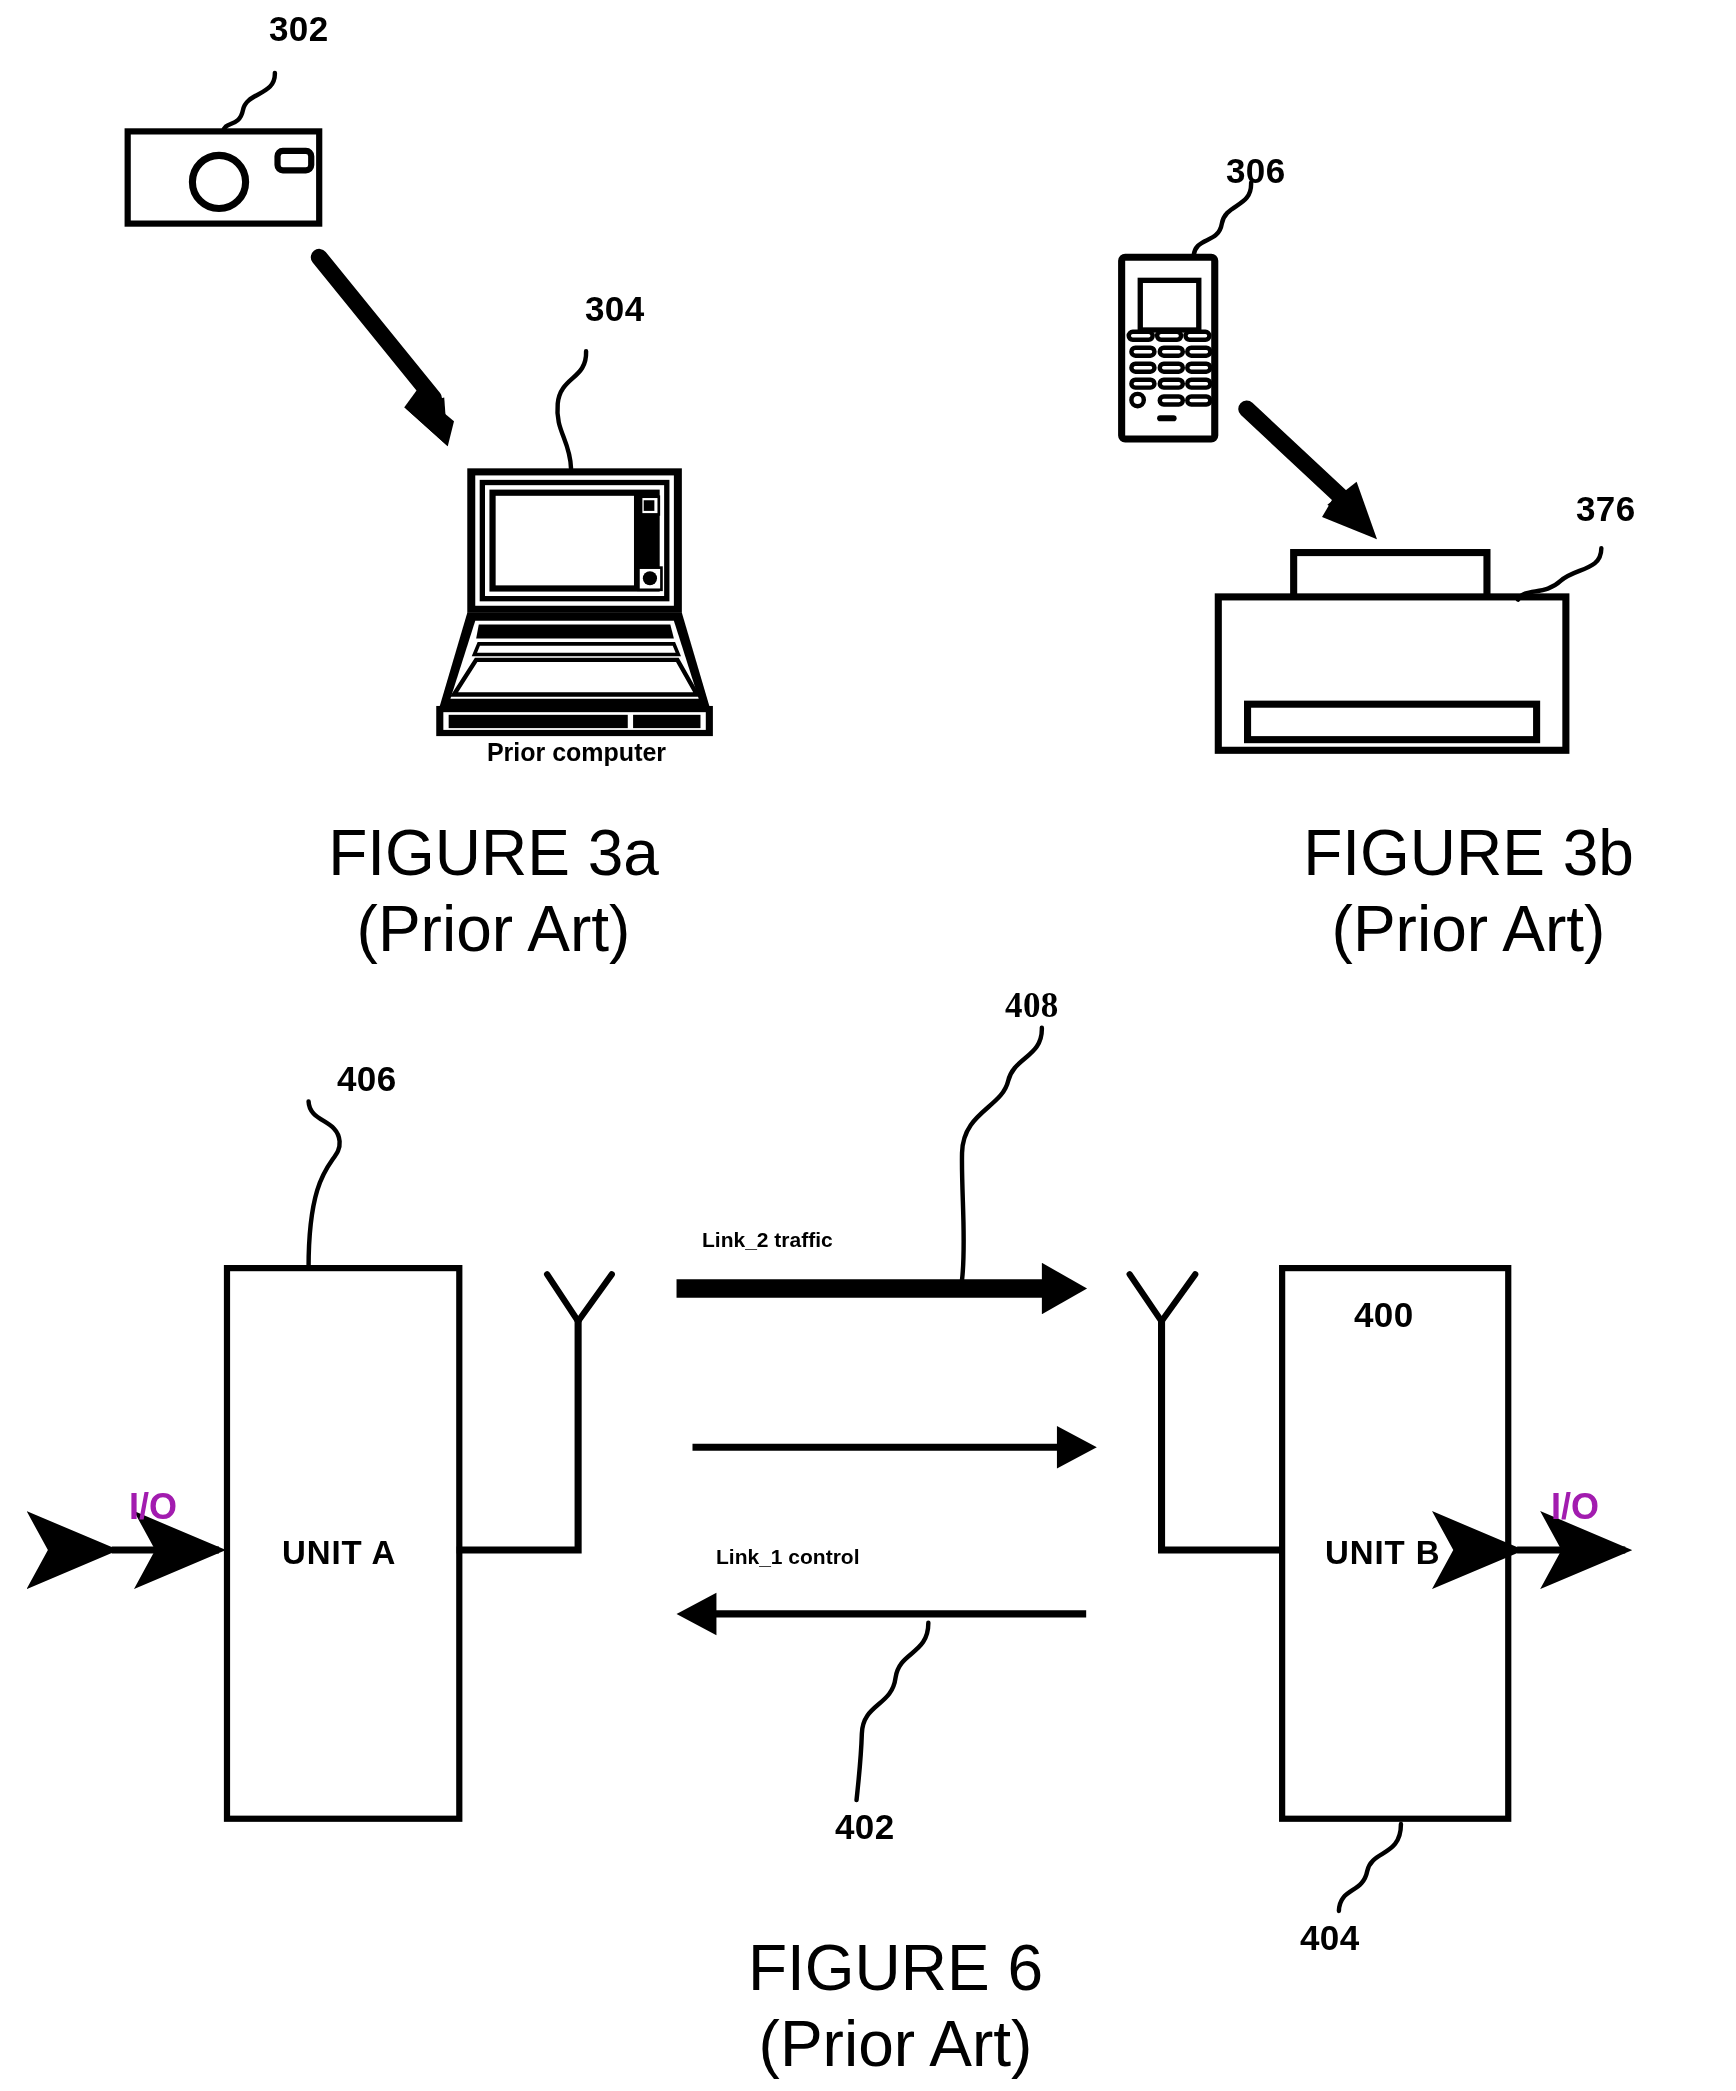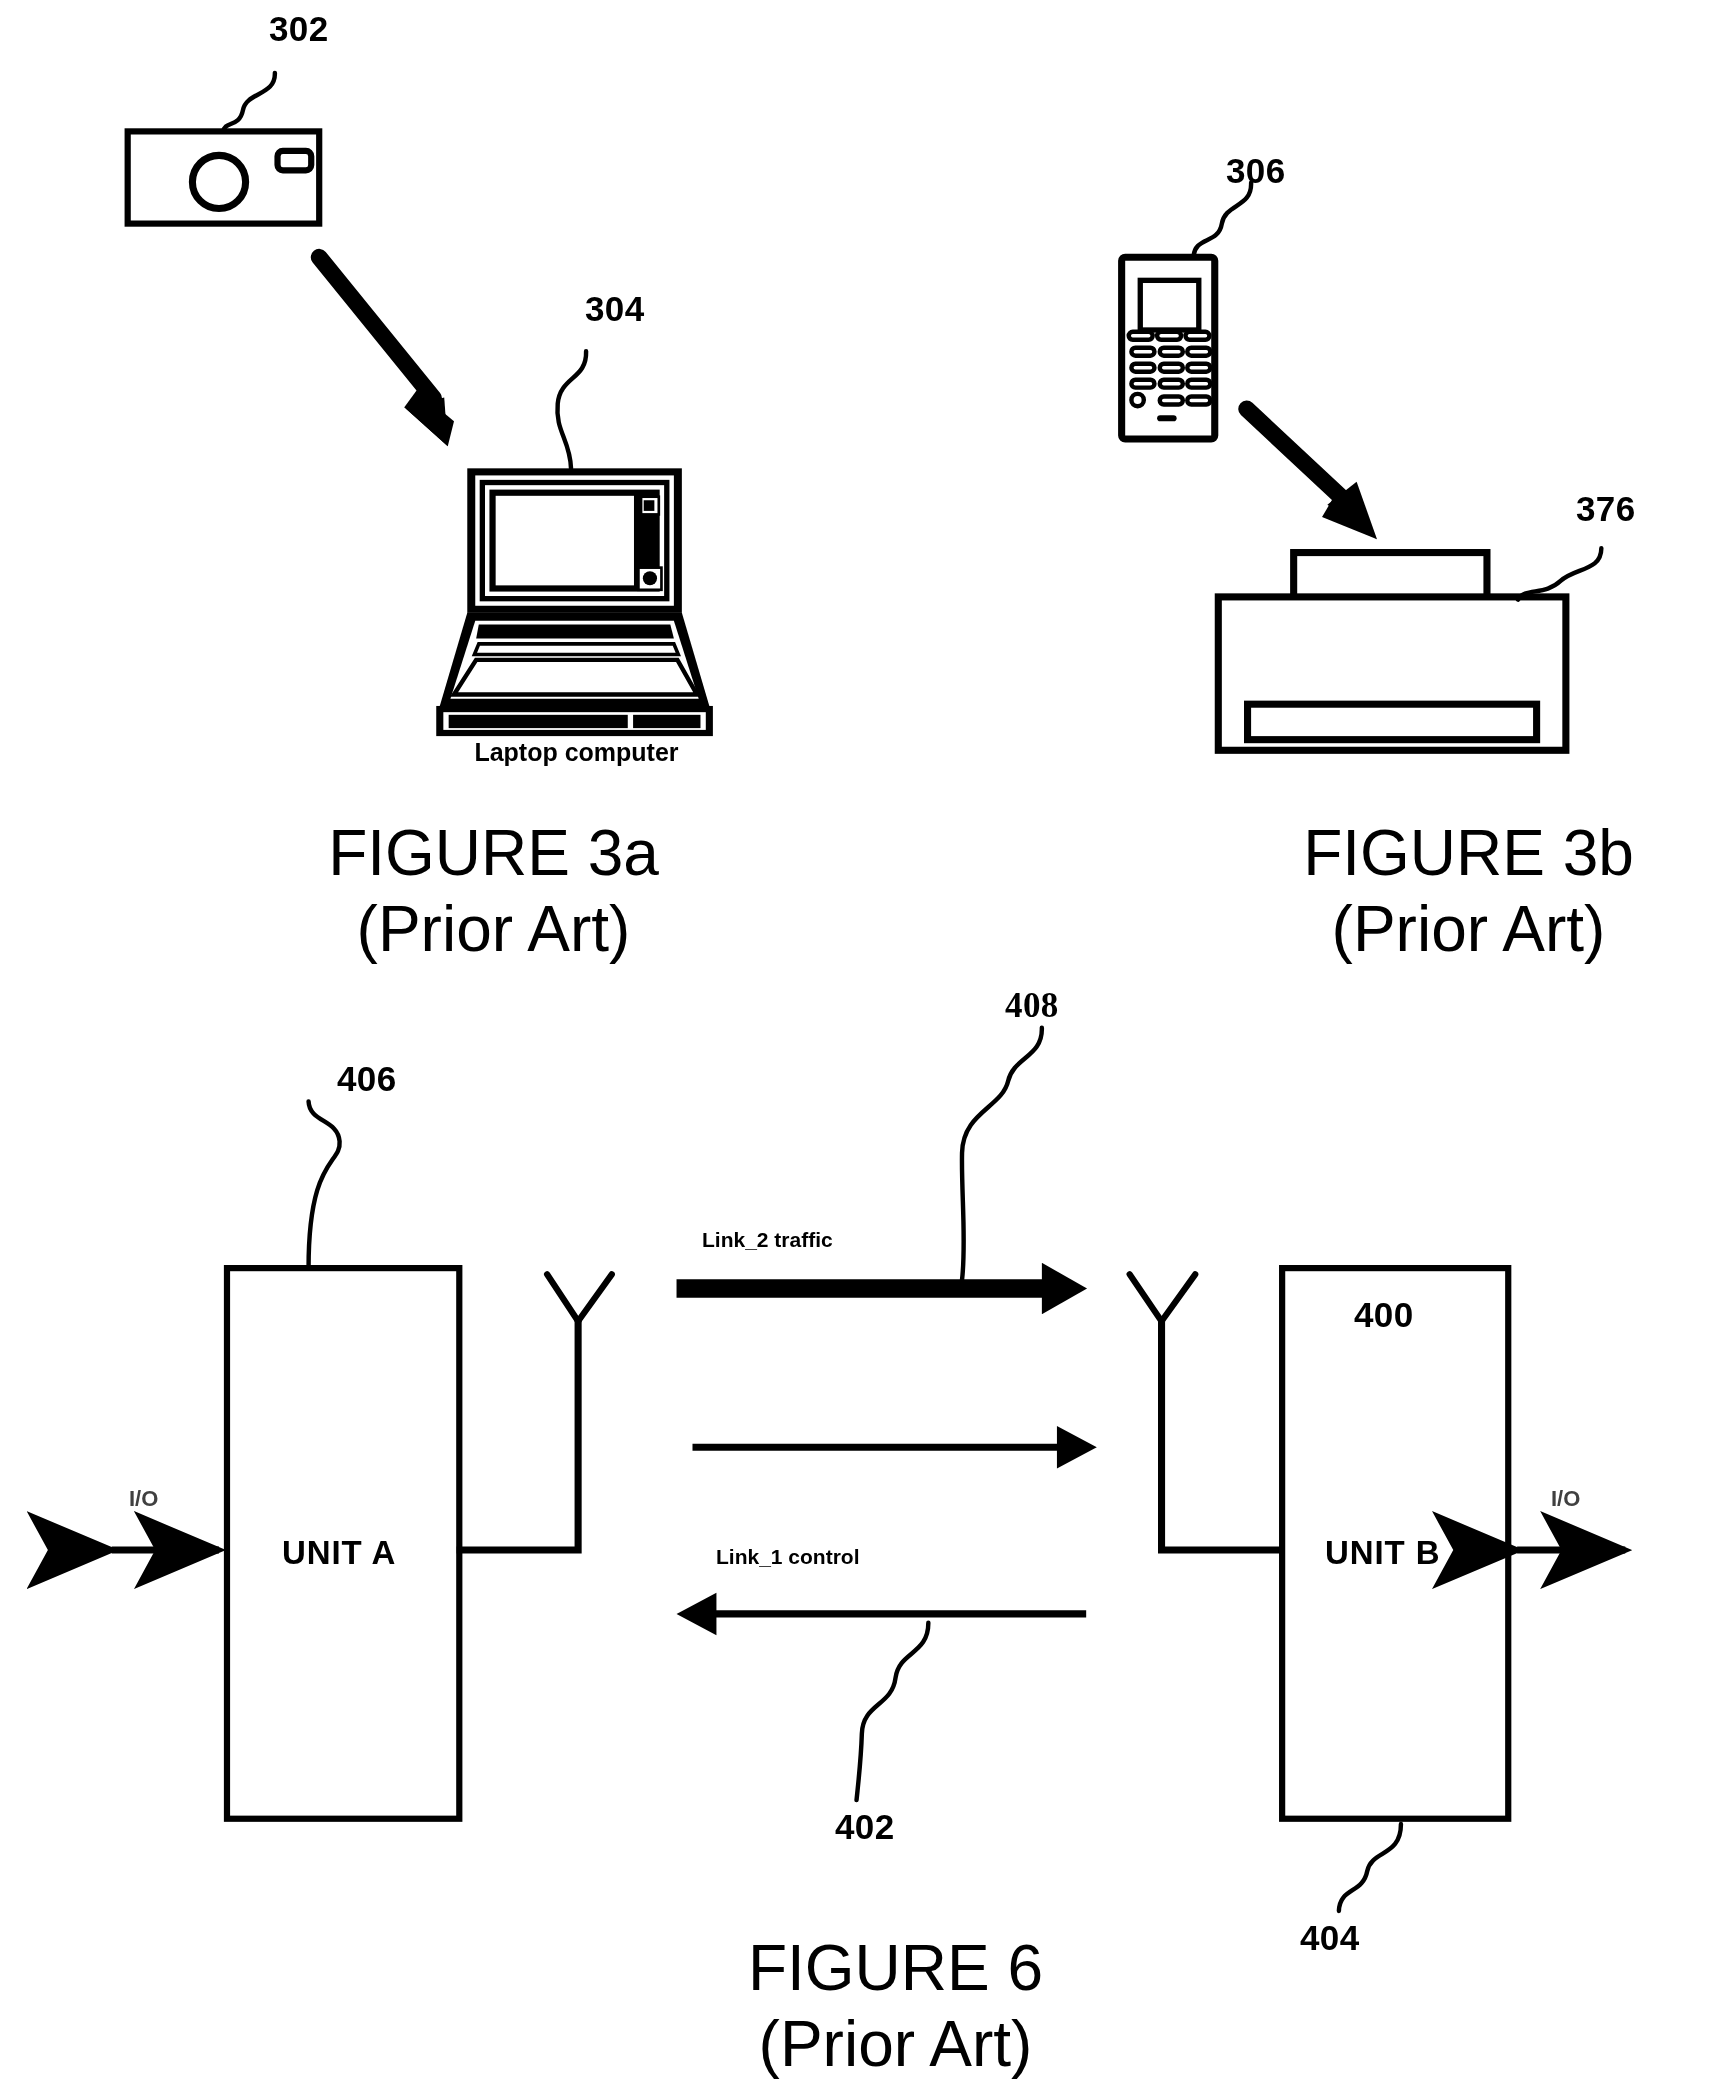--- a/index.html
+++ b/index.html
@@ -61,23 +61,23 @@
     font-weight: bold;
     font-size: 33px;
     letter-spacing: 0.9px;
     white-space: nowrap;
     color: #000;
   }
   .io-label {
     position: absolute;
     font-family: "Liberation Sans", sans-serif;
     font-weight: bold;
-    font-size: 22px;
-    white-space: nowrap;
-    color: #404040;
+    font-size: 36px;
+    white-space: nowrap;
+    color: #a21caf;
   }
   .link-label {
     position: absolute;
     font-family: "Liberation Sans", sans-serif;
     font-weight: bold;
     font-size: 21px;
     white-space: nowrap;
     color: #000;
   }
 </style>
@@ -235,21 +235,21 @@
       <path d="M 763 1820 L 808 1796 L 808 1844 Z" fill="#000"></path>
     </g>
 
     <path d="M 1047 1830 C 1047 1866, 1014 1862, 1010 1892 C 1006 1924, 973 1921, 972 1955
              C 971 1986, 968 2010, 966 2030" fill="none" stroke="#000" stroke-width="5" stroke-linecap="round"></path>
   </svg>
 
   <div class="ref-label" style="left:269px; top:8.9px;">302</div>
   <div class="ref-label" style="left:585px; top:289px;">304</div>
 
-  <div class="device-caption" style="left:461px; top:738px; width:231px;">Laptop computer</div>
+  <div class="device-caption" style="left:461px; top:738px; width:231px;">Prior computer</div>
 
   <div class="fig-caption" style="left:316px; top:816px; width:355px;">
     <span>FIGURE 3a</span>
     <span class="line2">(Prior Art)</span>
   </div>
 
   <div class="ref-label" style="left:1226px; top:151px;">306</div>
   <div class="ref-label" style="left:1576px; top:489px;">376</div>
 
   <div class="fig-caption" style="left:1291px; top:816px; width:355px;">

